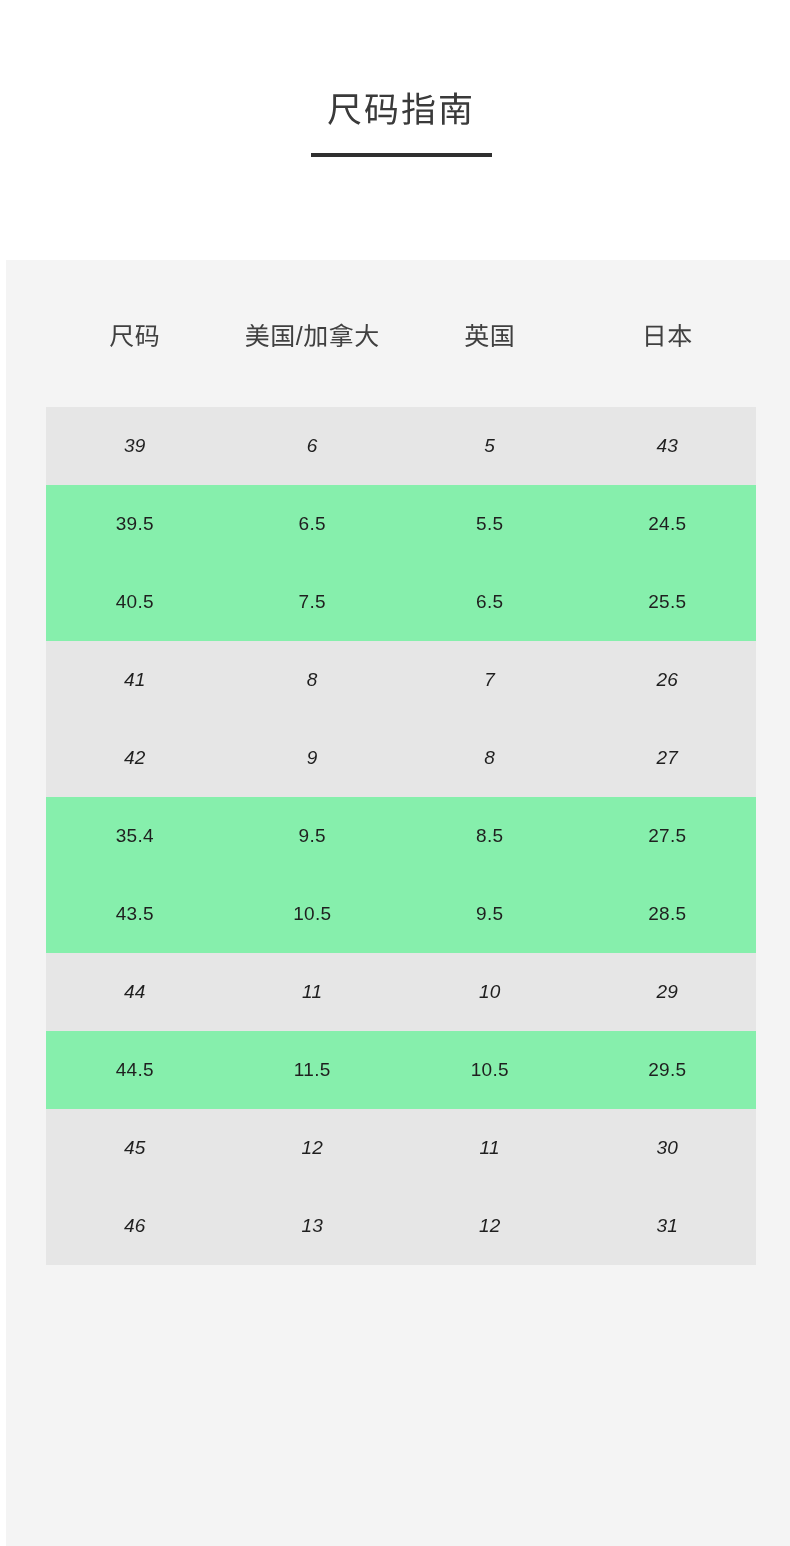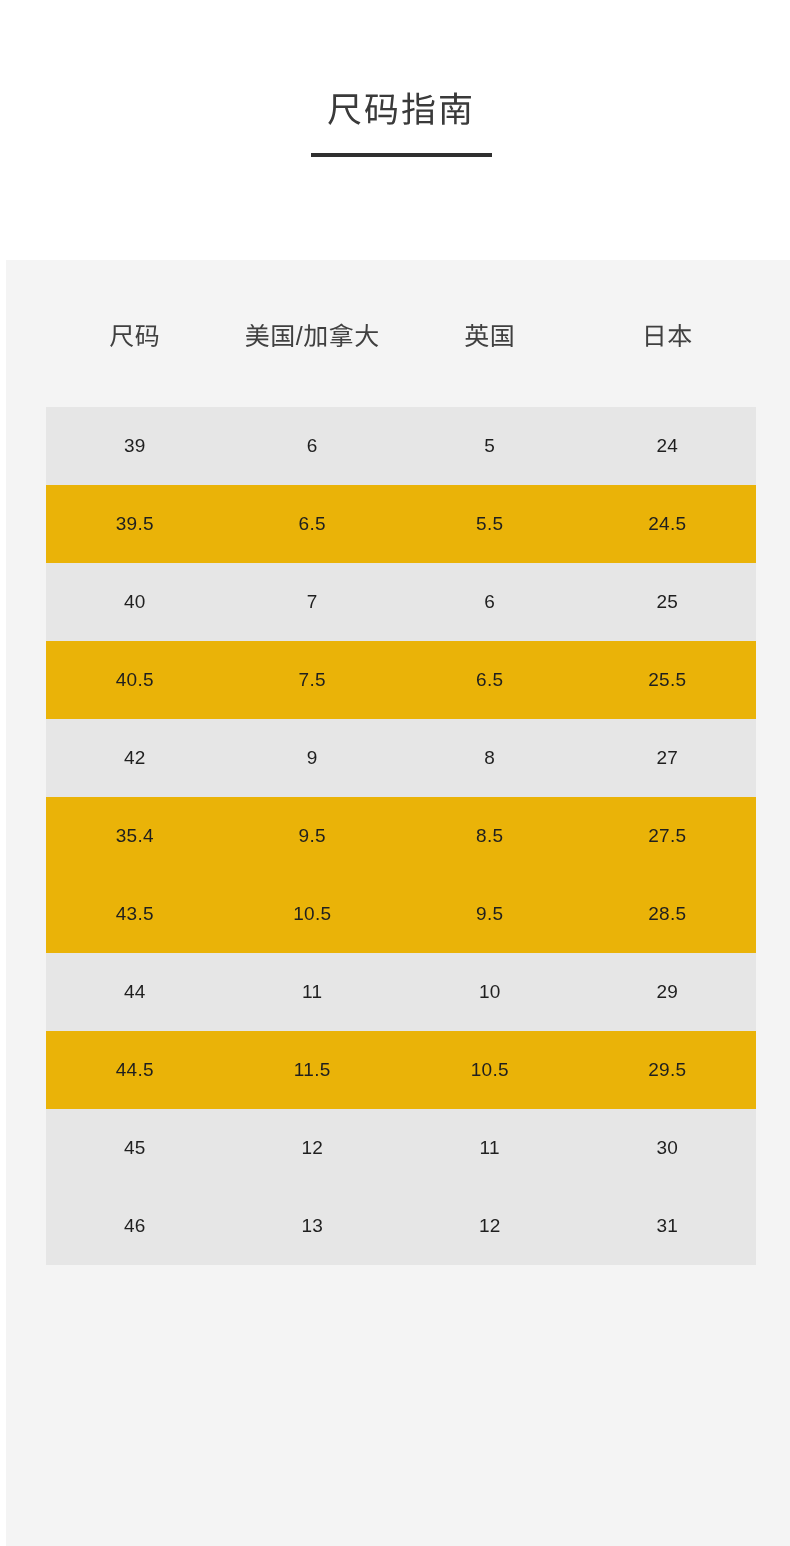--- a/index.html
+++ b/index.html
@@ -91,24 +91,25 @@
     text-align: center;
     vertical-align: middle;
     font-size: 19px;
     font-weight: 400;
     color: #1f1f1f;
     letter-spacing: 0.3px;
   }
 
   .size-table tbody tr.row-odd td {
     background: #e6e6e6;
+    font-style: italic;
   }
 
   .size-table tbody tr.row-even td {
-    background: #eab308;
+    background: #86efac;
   }
 </style>
 </head>
 <body>
 
 <div class="page">
 
   <div class="hero">
     <h1 class="page-title">尺码指南</h1>
     <div class="title-rule"></div>
@@ -128,41 +129,41 @@
           <th>美国/加拿大</th>
           <th>英国</th>
           <th>日本</th>
         </tr>
       </thead>
       <tbody id="table-body">
           <tr class="row-odd">
             <td>39</td>
             <td>6</td>
             <td>5</td>
-            <td>24</td>
+            <td>43</td>
           </tr>
           <tr class="row-even">
             <td>39.5</td>
             <td>6.5</td>
             <td>5.5</td>
             <td>24.5</td>
           </tr>
-          <tr class="row-odd">
-            <td>40</td>
-            <td>7</td>
-            <td>6</td>
-            <td>25</td>
-          </tr>
           <tr class="row-even">
             <td>40.5</td>
             <td>7.5</td>
             <td>6.5</td>
             <td>25.5</td>
           </tr>
           <tr class="row-odd">
+            <td>41</td>
+            <td>8</td>
+            <td>7</td>
+            <td>26</td>
+          </tr>
+          <tr class="row-odd">
             <td>42</td>
             <td>9</td>
             <td>8</td>
             <td>27</td>
           </tr>
           <tr class="row-even">
             <td>35.4</td>
             <td>9.5</td>
             <td>8.5</td>
             <td>27.5</td>

